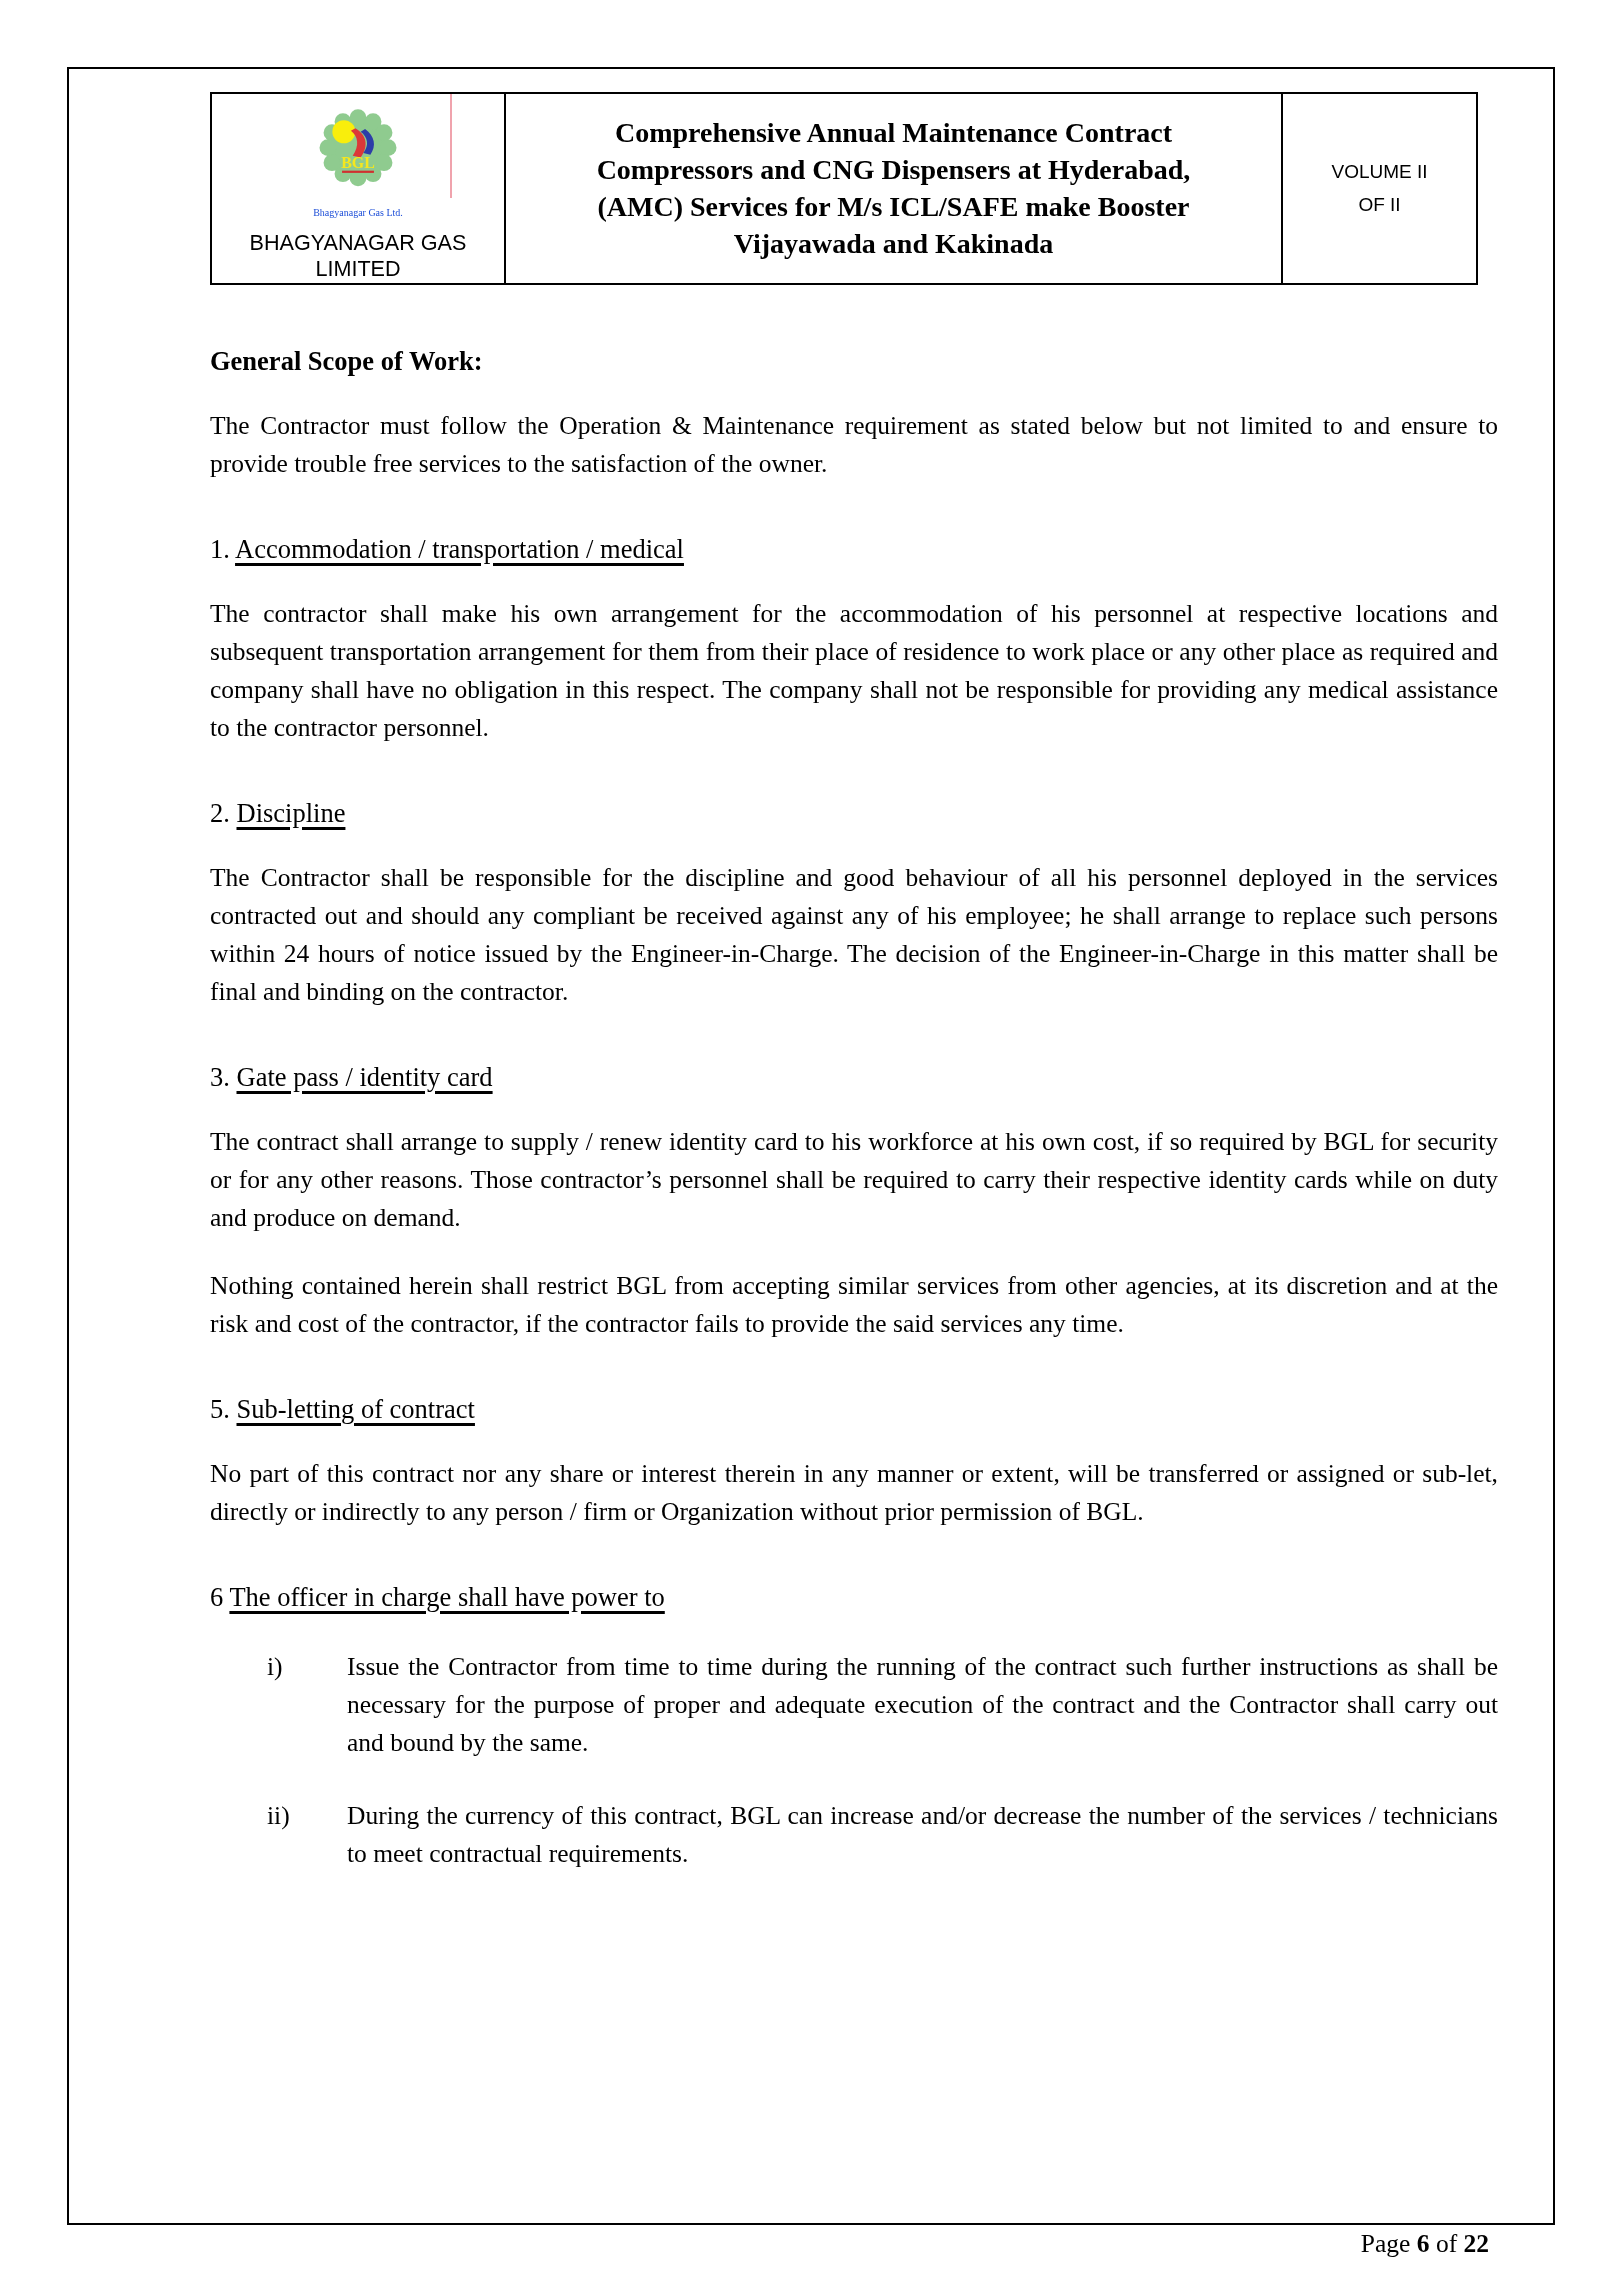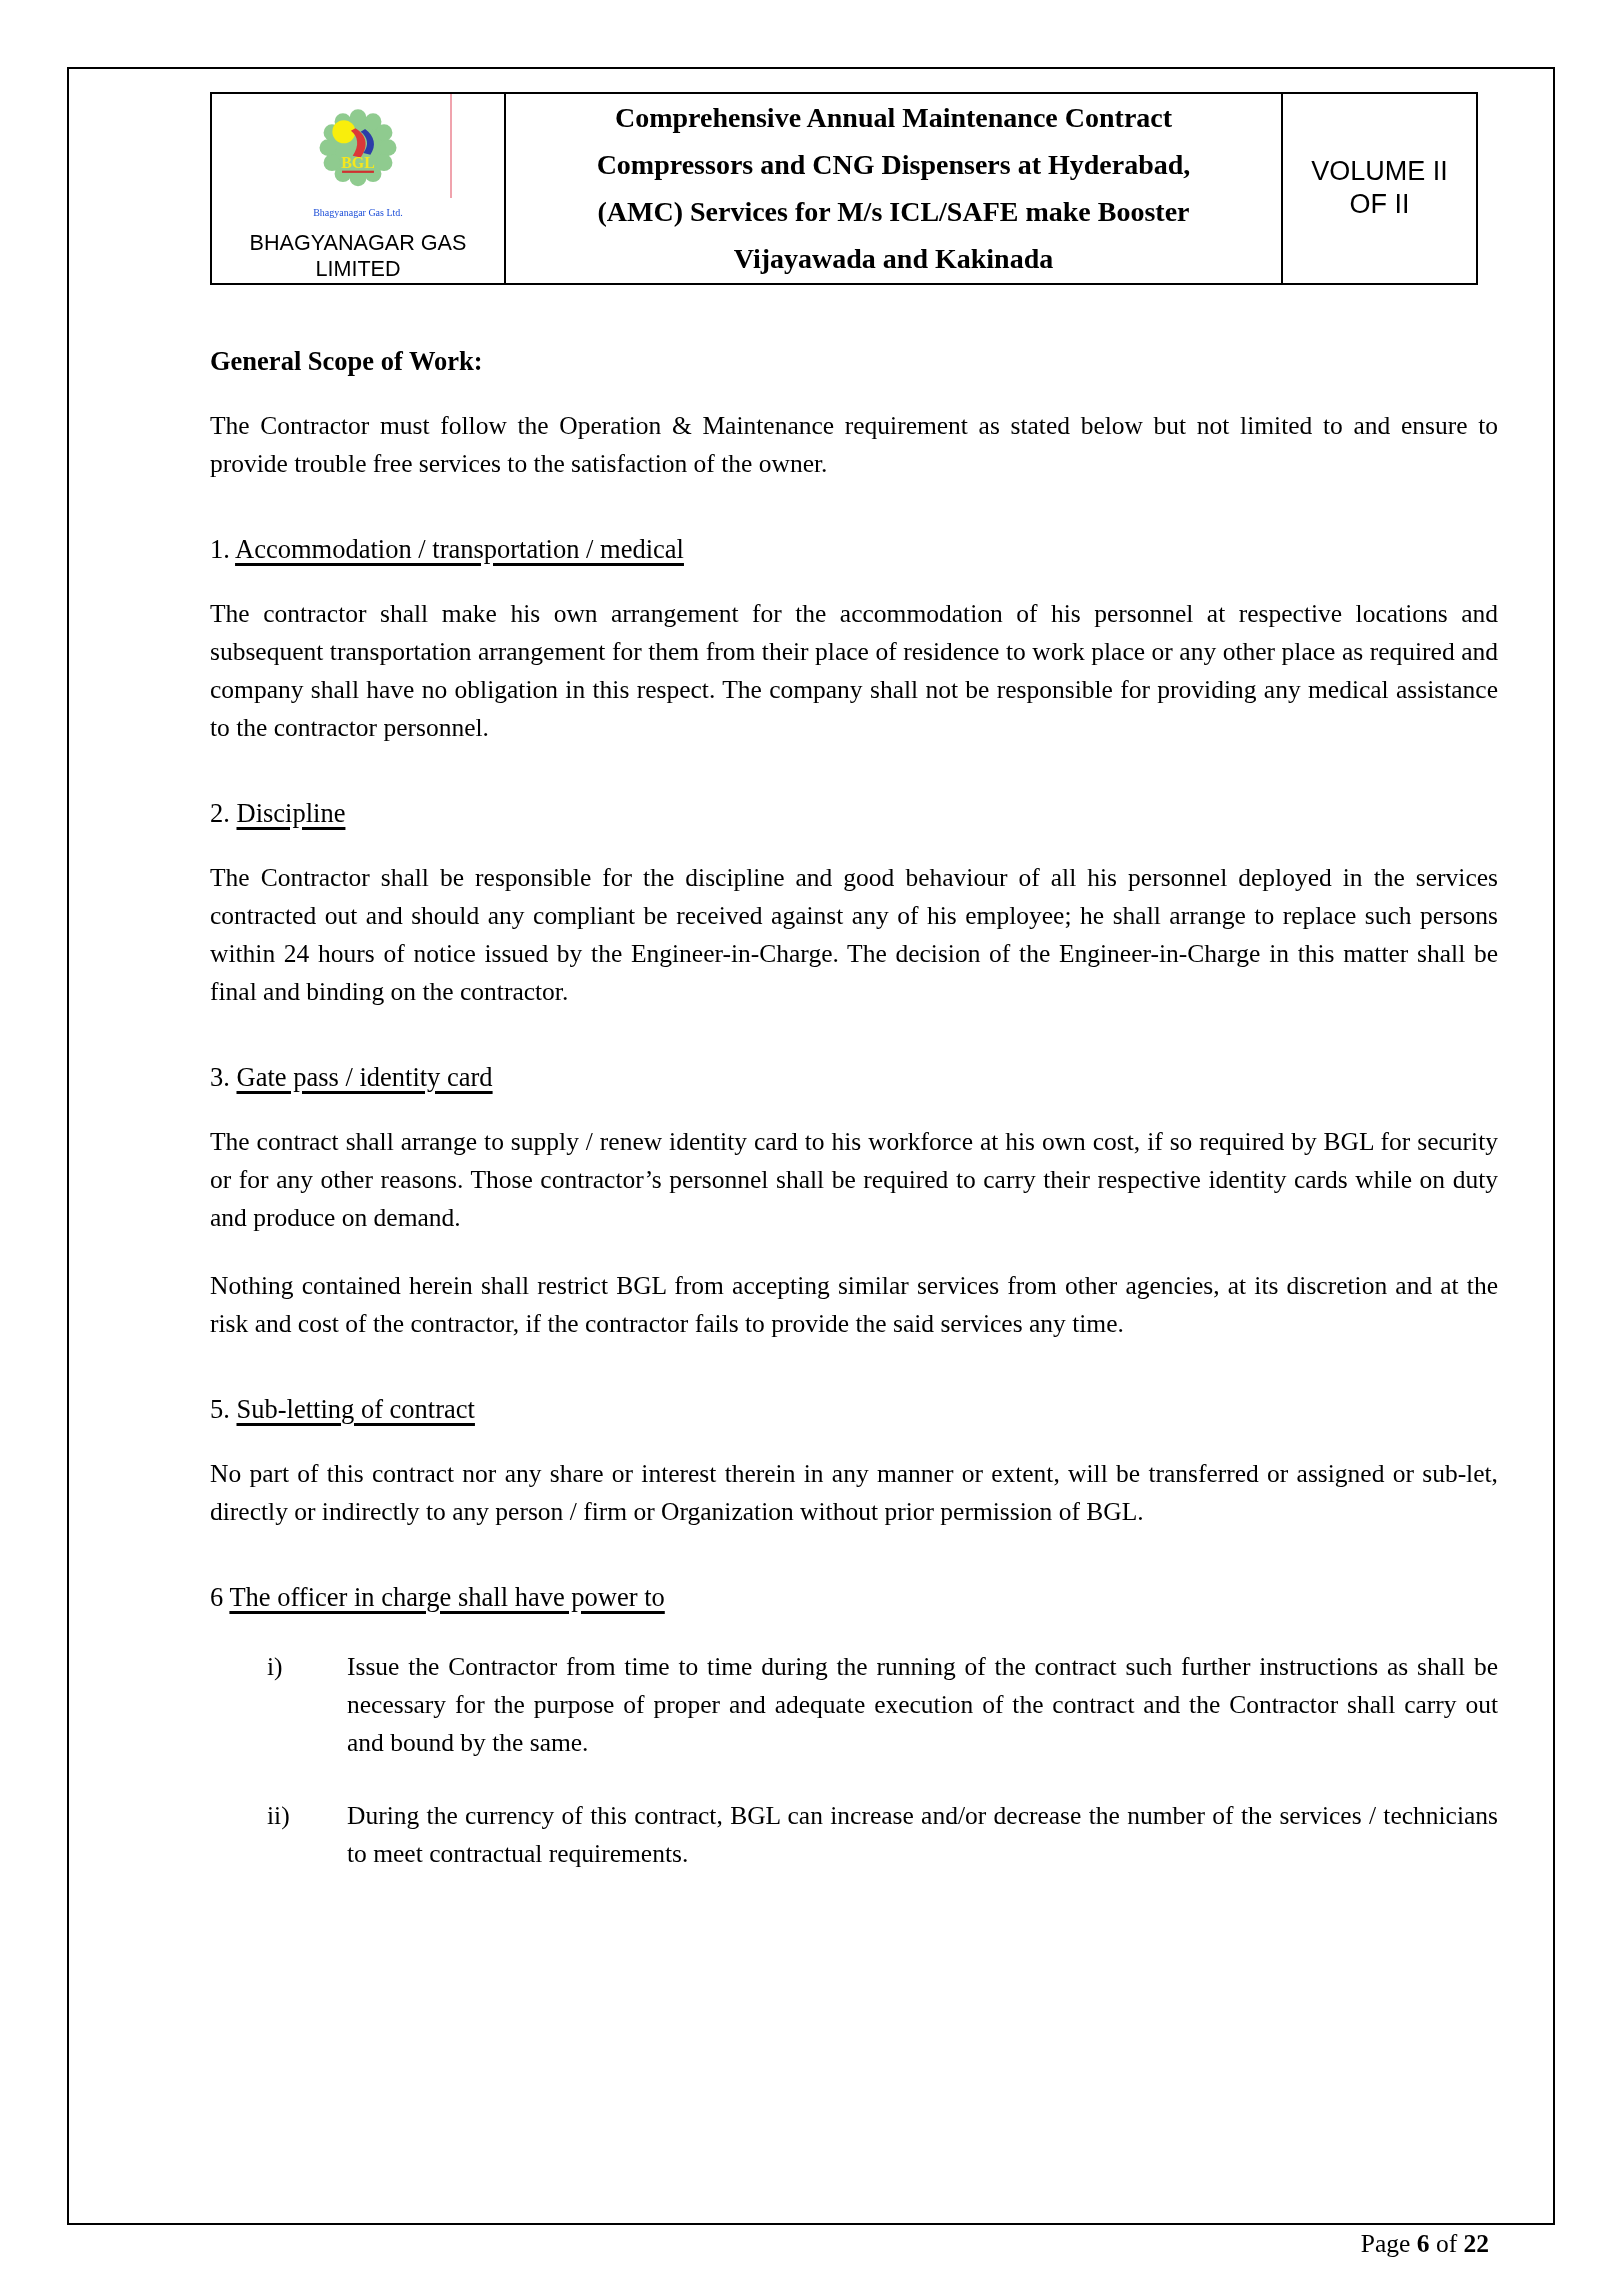--- a/index.html
+++ b/index.html
@@ -29,27 +29,27 @@
   }
   .company-name {
     margin-top:8.8px; width:227px; text-align:center;
     font-family:Liberation Sans, sans-serif; font-size:21.6px; line-height:26.5px;
   }
   .pink-divider {
     position:absolute; right:52px; top:0; width:2px; height:104px; background:#f0a3ad;
   }
   .title-cell {
     flex:1; border-right:2px solid #000; padding:5.9px 11.8px;
-    display:flex; flex-direction:column; justify-content:space-between;
+    display:flex; flex-direction:column; justify-content:center;
     text-align:center; font-weight:bold; font-size:28px; line-height:37px;
   }
   .volume-cell {
     width:193px; display:flex; flex-direction:column; justify-content:center;
     text-align:center; font-family:"Liberation Sans", sans-serif;
-    font-size:27px; line-height:33px;
+    font-size:19px; line-height:33px;
   }
   
   .body-content { padding:0 55px 0 141px; }
   .intro-heading { font-size:26.5px; font-weight:bold; margin-top:61px; }
   .para { font-size:25.5px; line-height:38px; text-align:justify; margin-top:30px; }
   .sec-heading { font-size:26.5px; font-weight:normal; margin-top:51px; }
   .sec-heading .sec-title {
     text-decoration:underline; text-decoration-thickness:2.5px; text-underline-offset:4.9px;
   }
   .list-item {

